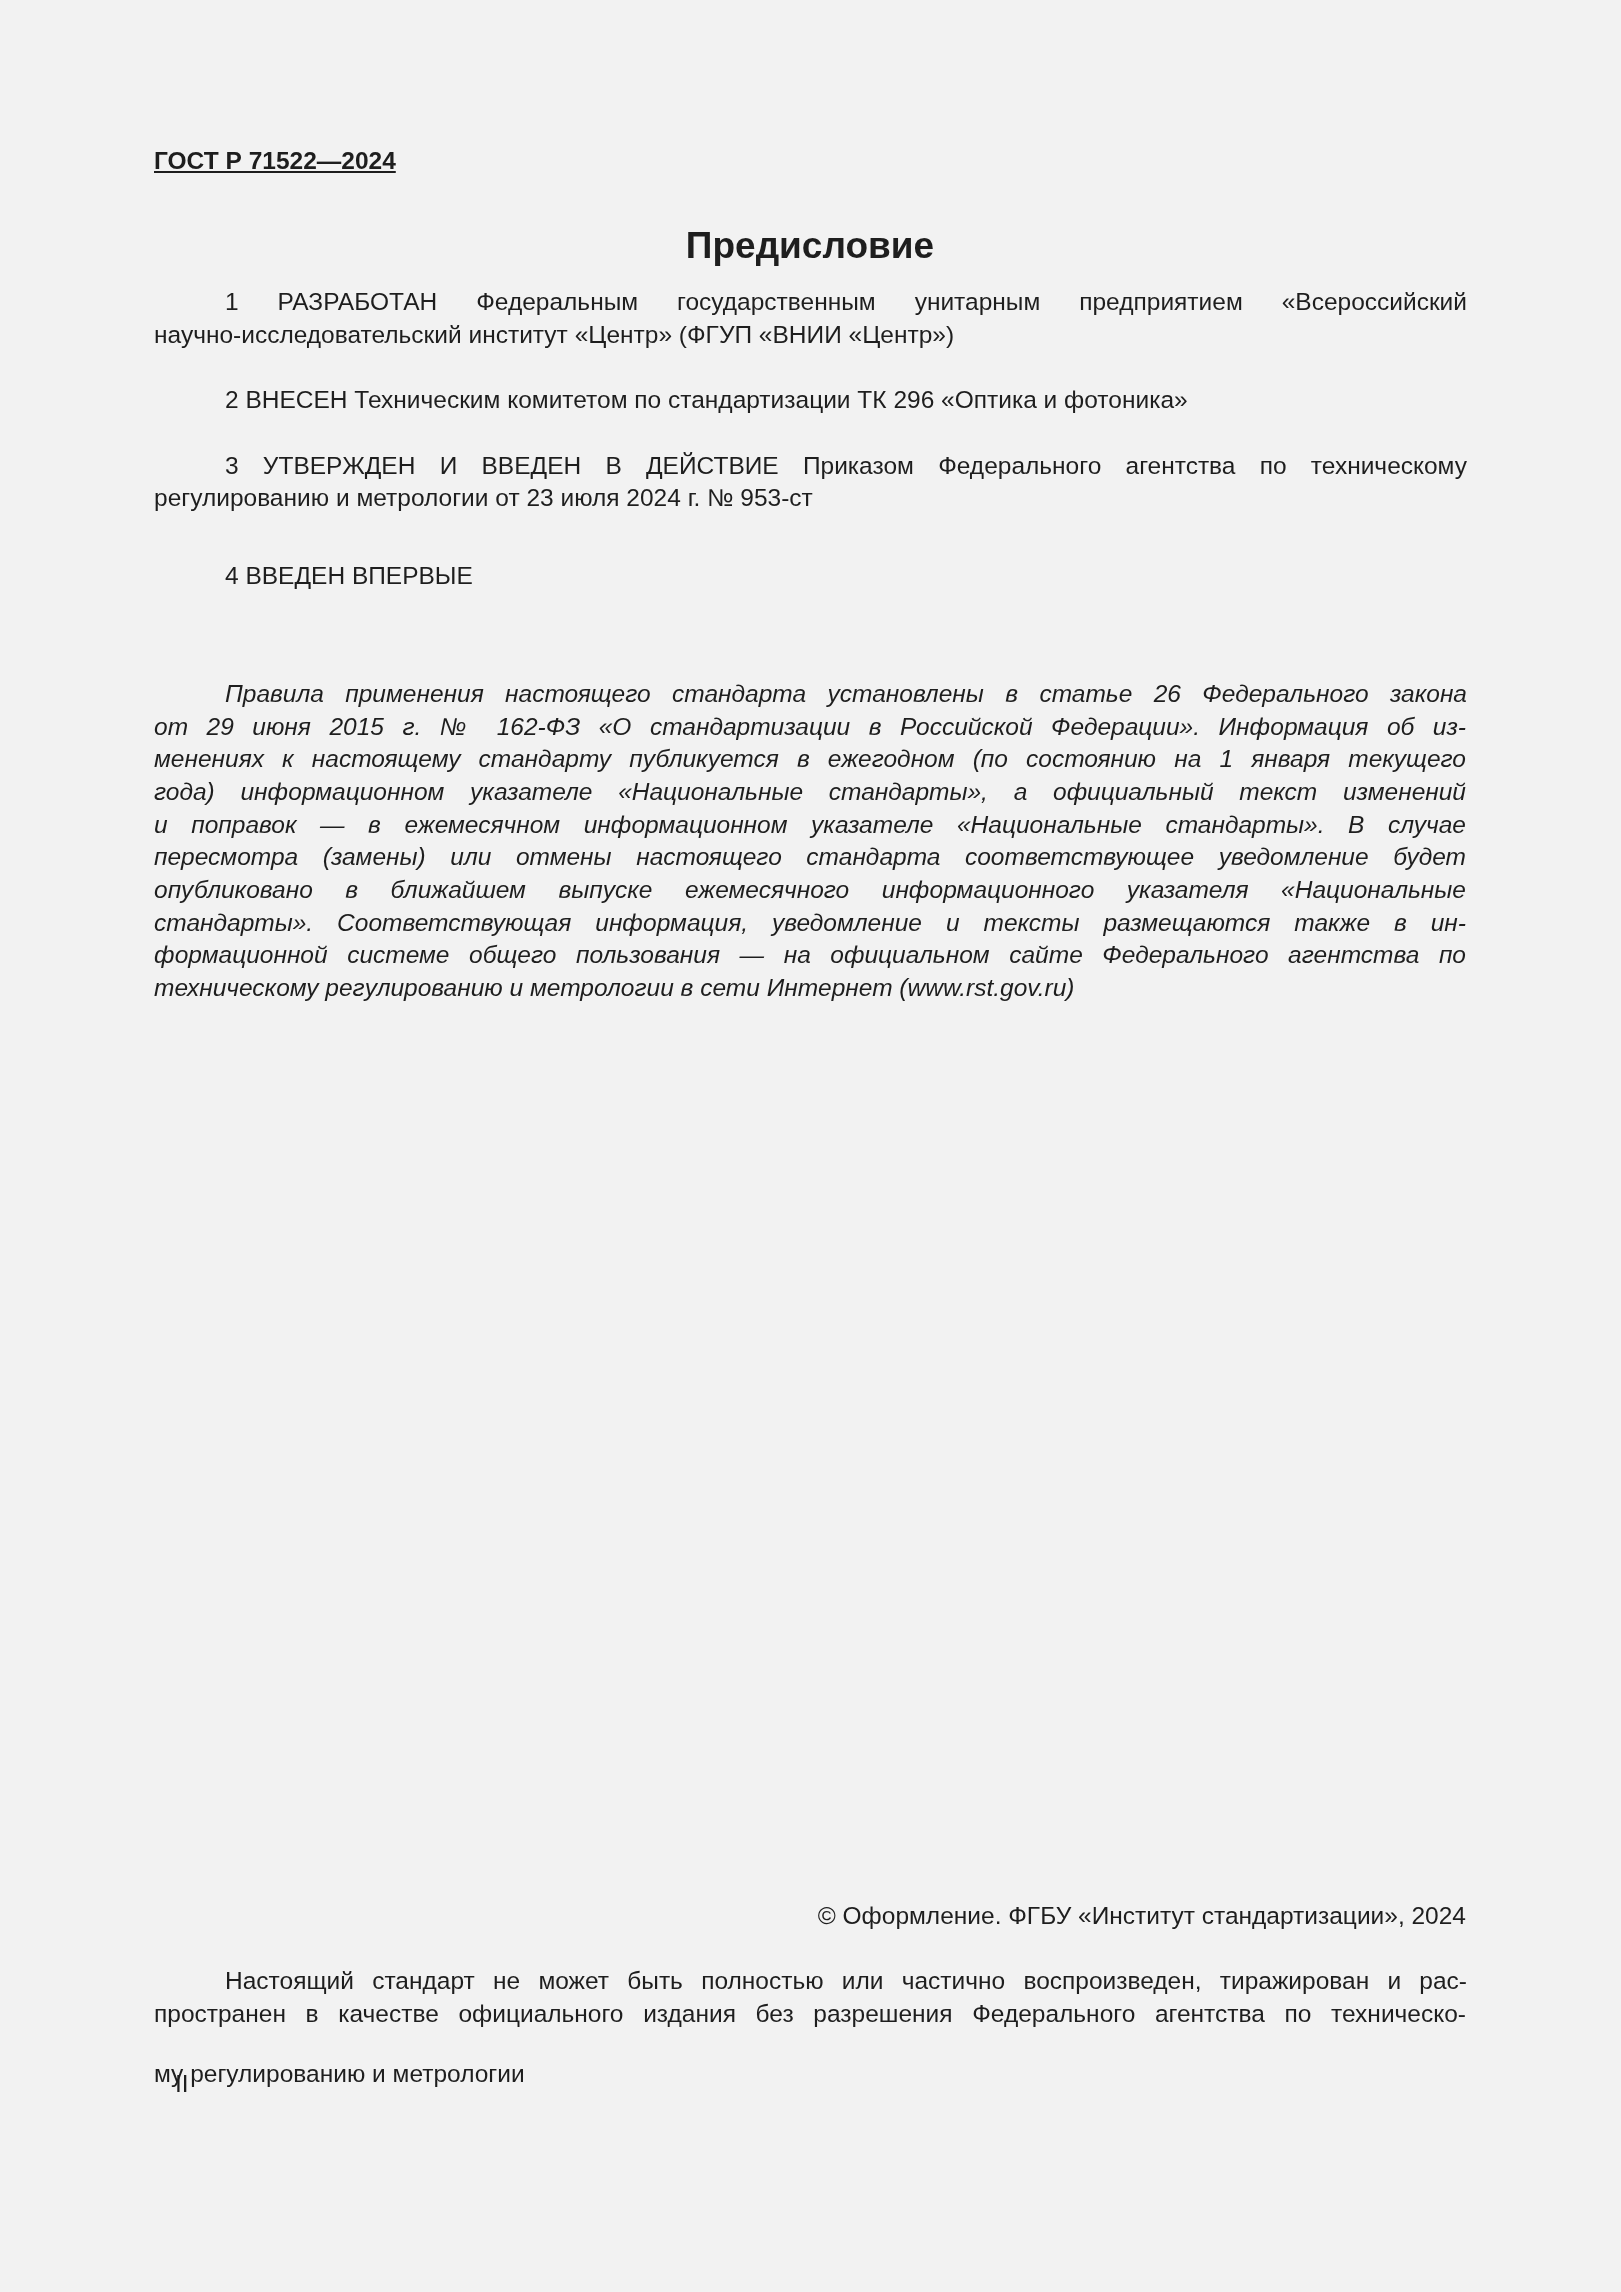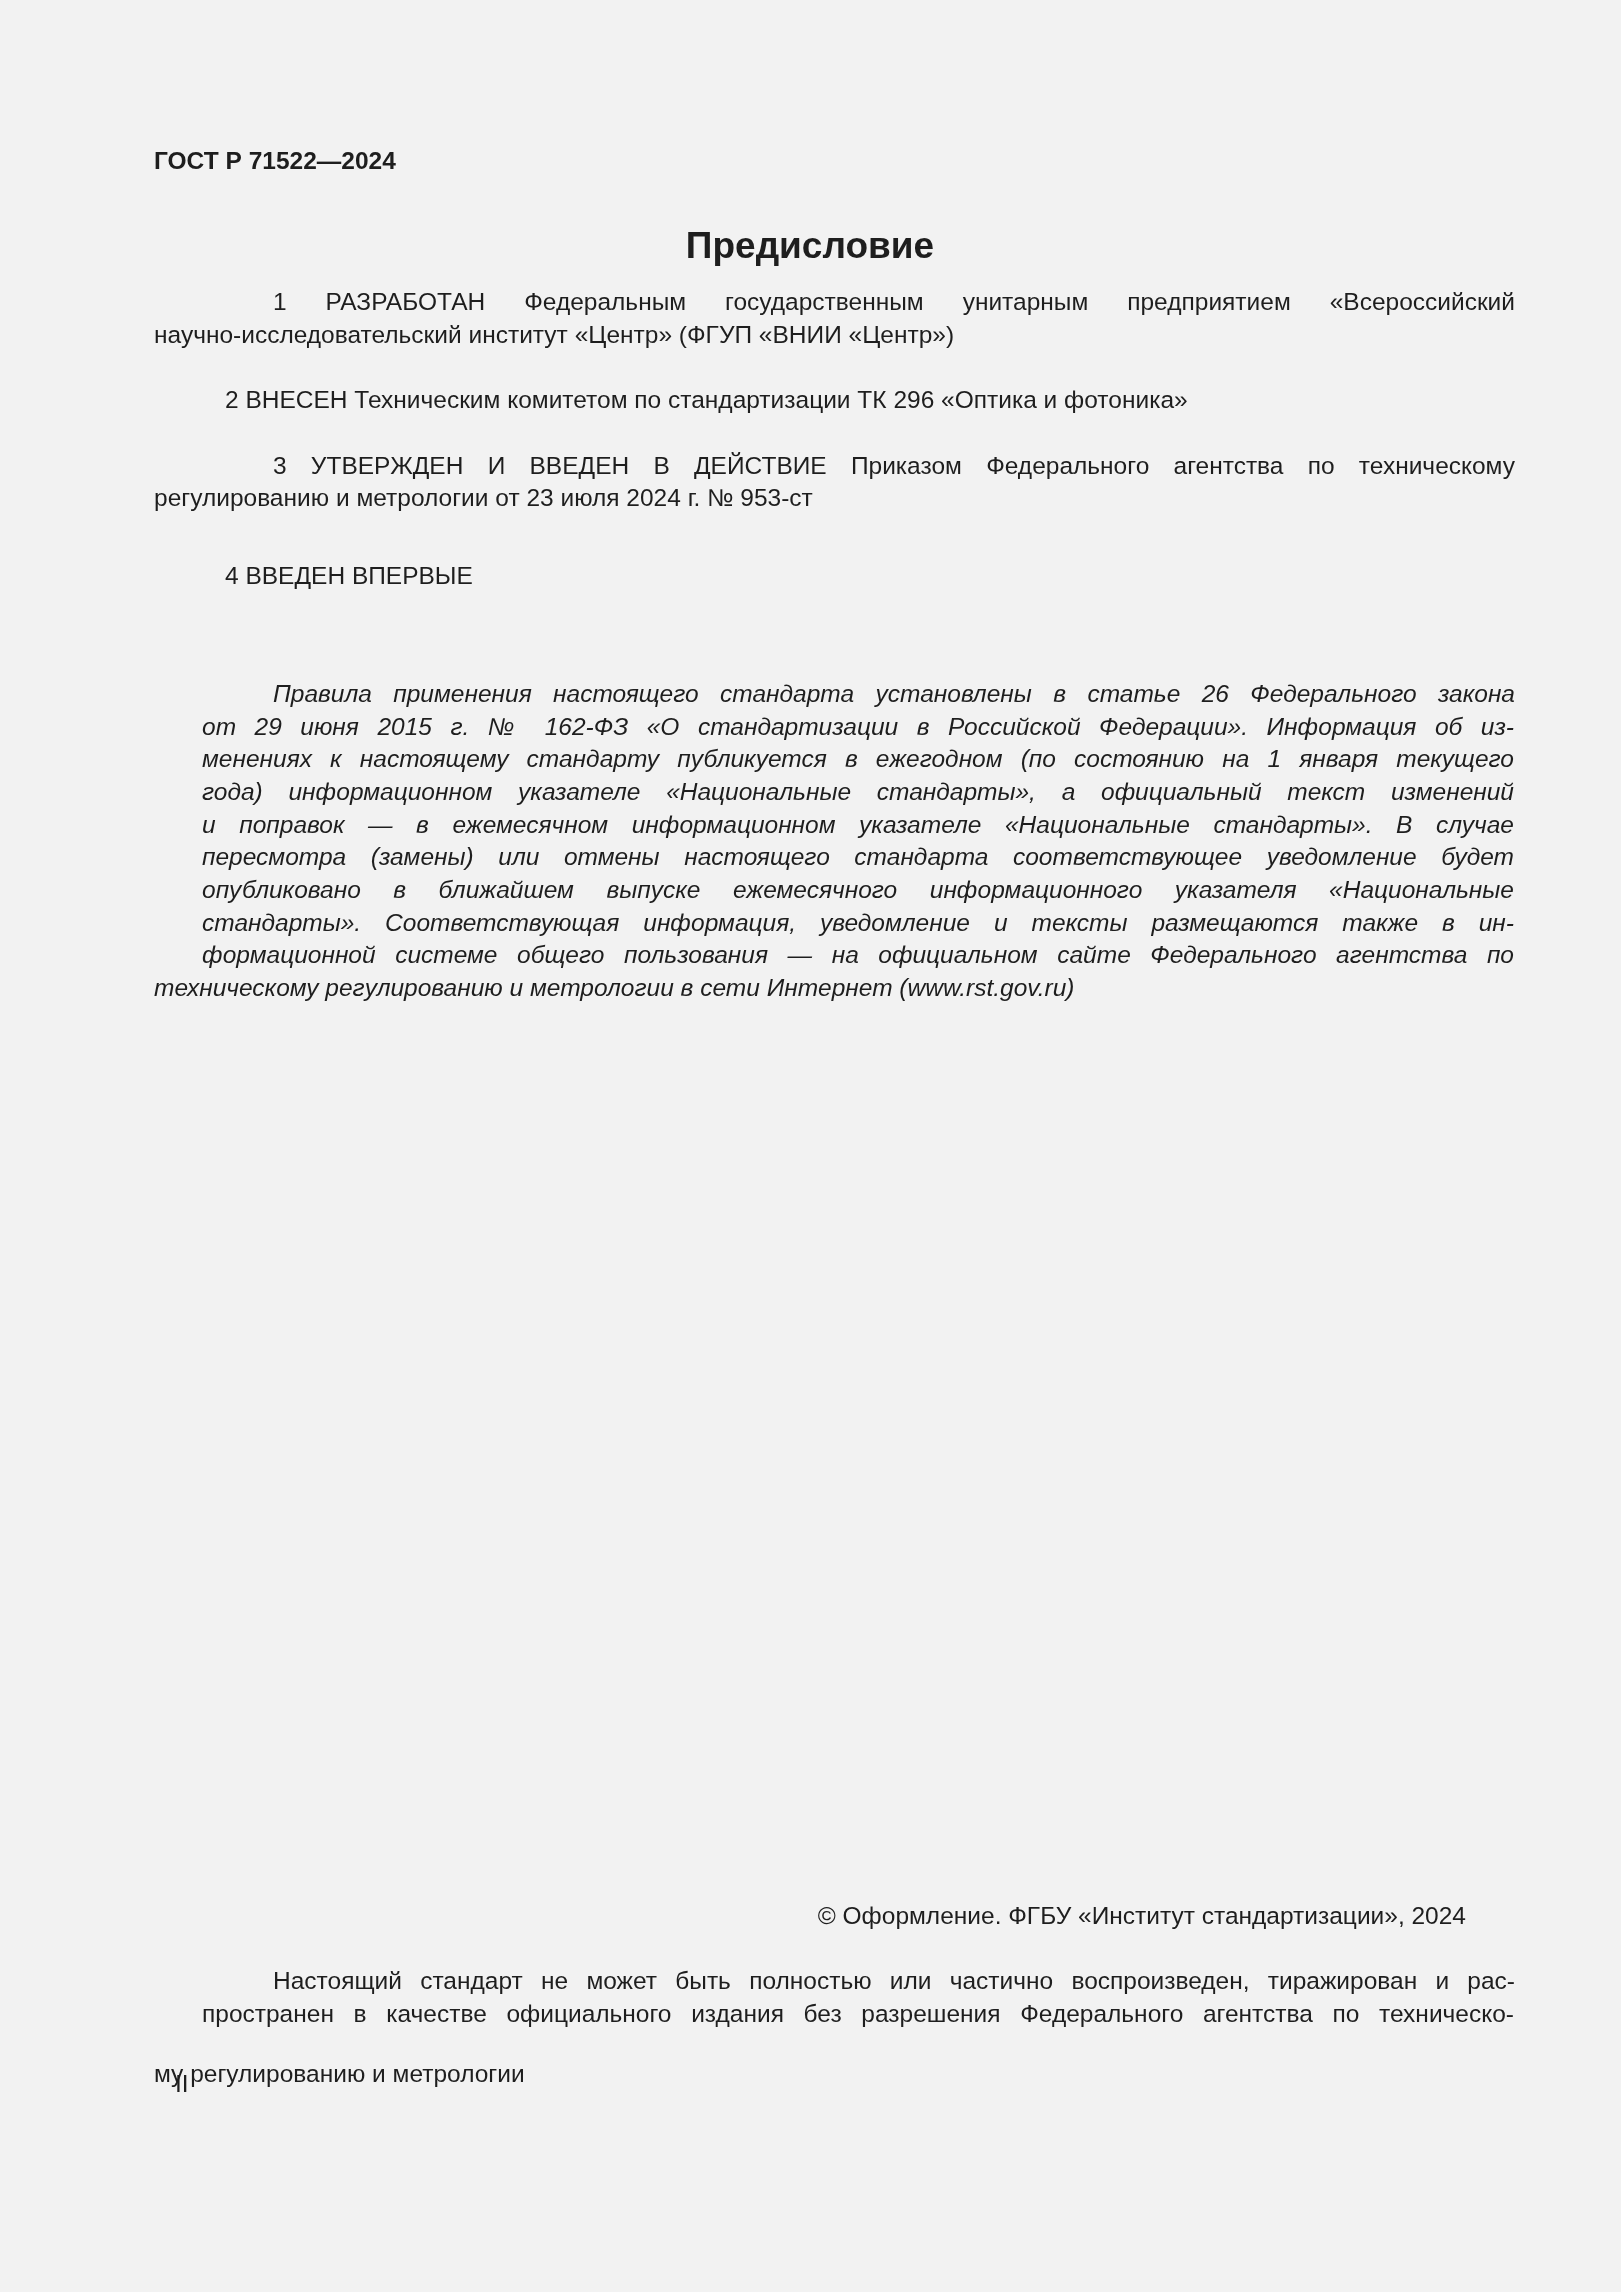--- a/index.html
+++ b/index.html
@@ -7,31 +7,31 @@
     width: 1621px; height: 2293px;
     background: #f2f2f2;
     color: #1e1e1e;
     font-family: "Liberation Sans", sans-serif;
     position: relative;
     overflow: hidden;
   }
   .page { position: absolute; left: 0; top: 0; width: 1621px; height: 2293px; }
   .doc-code {
     position: absolute; left: 154px; top: 147px;
-    font-weight: bold; font-size: 24.5px; letter-spacing: 0px;
+    font-weight: bold; font-size: 24.5px; letter-spacing: 0px; text-decoration: underline;
   }
   .title {
     position: absolute; left: 154px; width: 1312px; top: 225px;
     text-align: center; font-weight: bold; font-size: 37px;
   }
   .line {
     position: absolute; left: 154px; width: 1312px;
     font-size: 24.5px; line-height: 31px; white-space: nowrap;
   }
-  .line.just { text-align: justify; text-align-last: justify; margin-left: 48px; }
+  .line.just { text-align: justify; text-align-last: justify; }
   .line.indent { padding-left: 71px; width: 1242px; }
   .line.italic { font-style: italic; }
   .line.right { text-align: right; }
   .page-num {
     position: absolute; left: 154px; top: 2070px; font-size: 24.5px; margin-left: 21px;
   }
 </style>
 </head>
 <body>
 

